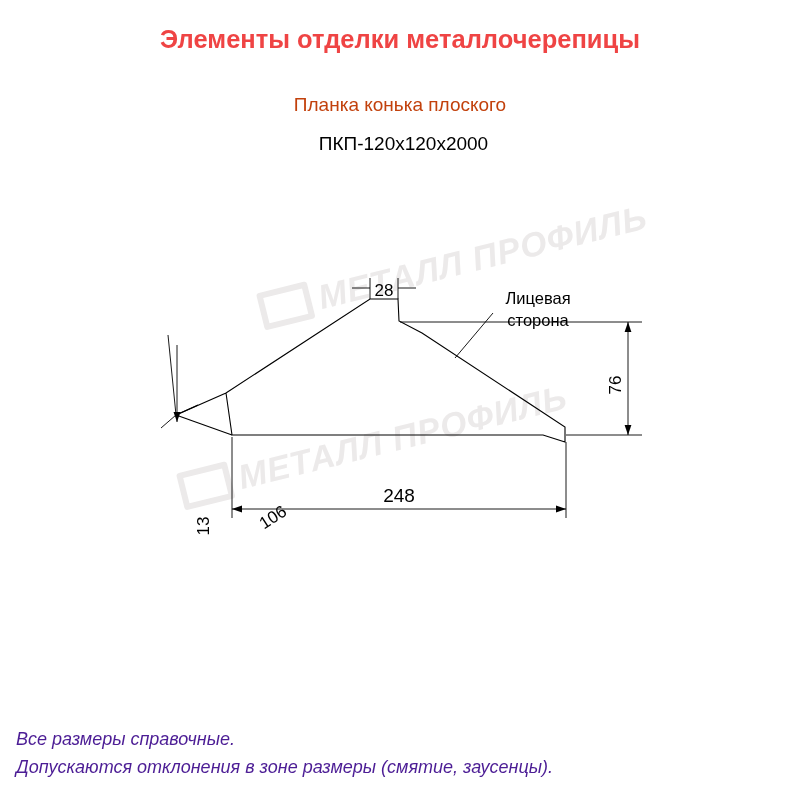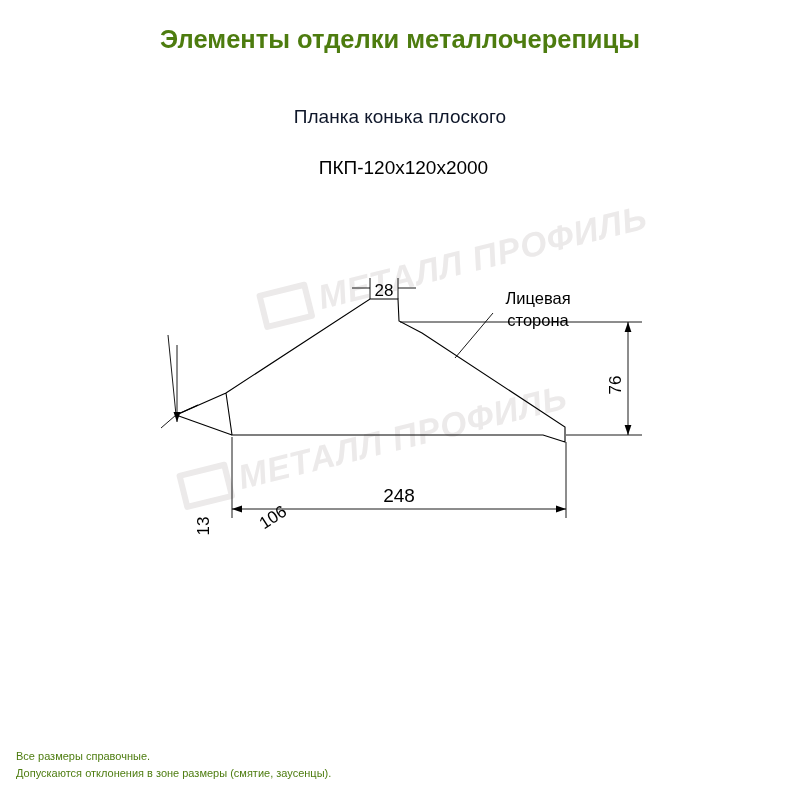--- a/index.html
+++ b/index.html
@@ -26,28 +26,28 @@
     left: 0;
     width: 800px;
     text-align: center;
   }
   .main-title {
     font-size: 25.5px;
     font-weight: bold;
     letter-spacing: 0px;
     line-height: 1.2;
     margin: 0;
-    color: #4d7c0f;
+    color: #ef4444;
   }
   .sub-title {
     font-size: 19px;
     font-weight: normal;
-    margin: 16px;
+    margin: 4px;
     padding-top: 34px;
-    color: #0f172a;
+    color: #c2410c;
     line-height: 1.25;
   }
   .sub-title2 {
     font-size: 19px;
     font-weight: normal;
     margin: 0;
     padding-top: 12px;
     color: #000;
     line-height: 1.25;
     padding-left: 7px;
@@ -88,23 +88,24 @@
     border-radius: 3px;
     vertical-align: middle;
     margin-right: 8px;
     position: relative;
     top: -3px;
   }
   .footer {
     position: absolute;
     left: 16px;
     bottom: 18px;
-    font-size: 11px;
+    font-size: 18px;
     line-height: 1.55;
-    color: #4d7c0f;
+    color: #4c1d95;
+    font-style: italic;
   }
   .footer div {
     white-space: nowrap;
   }
   svg text {
     font-family: "Liberation Sans", sans-serif;
     fill: #000;
   }
 </style>
 </head>

